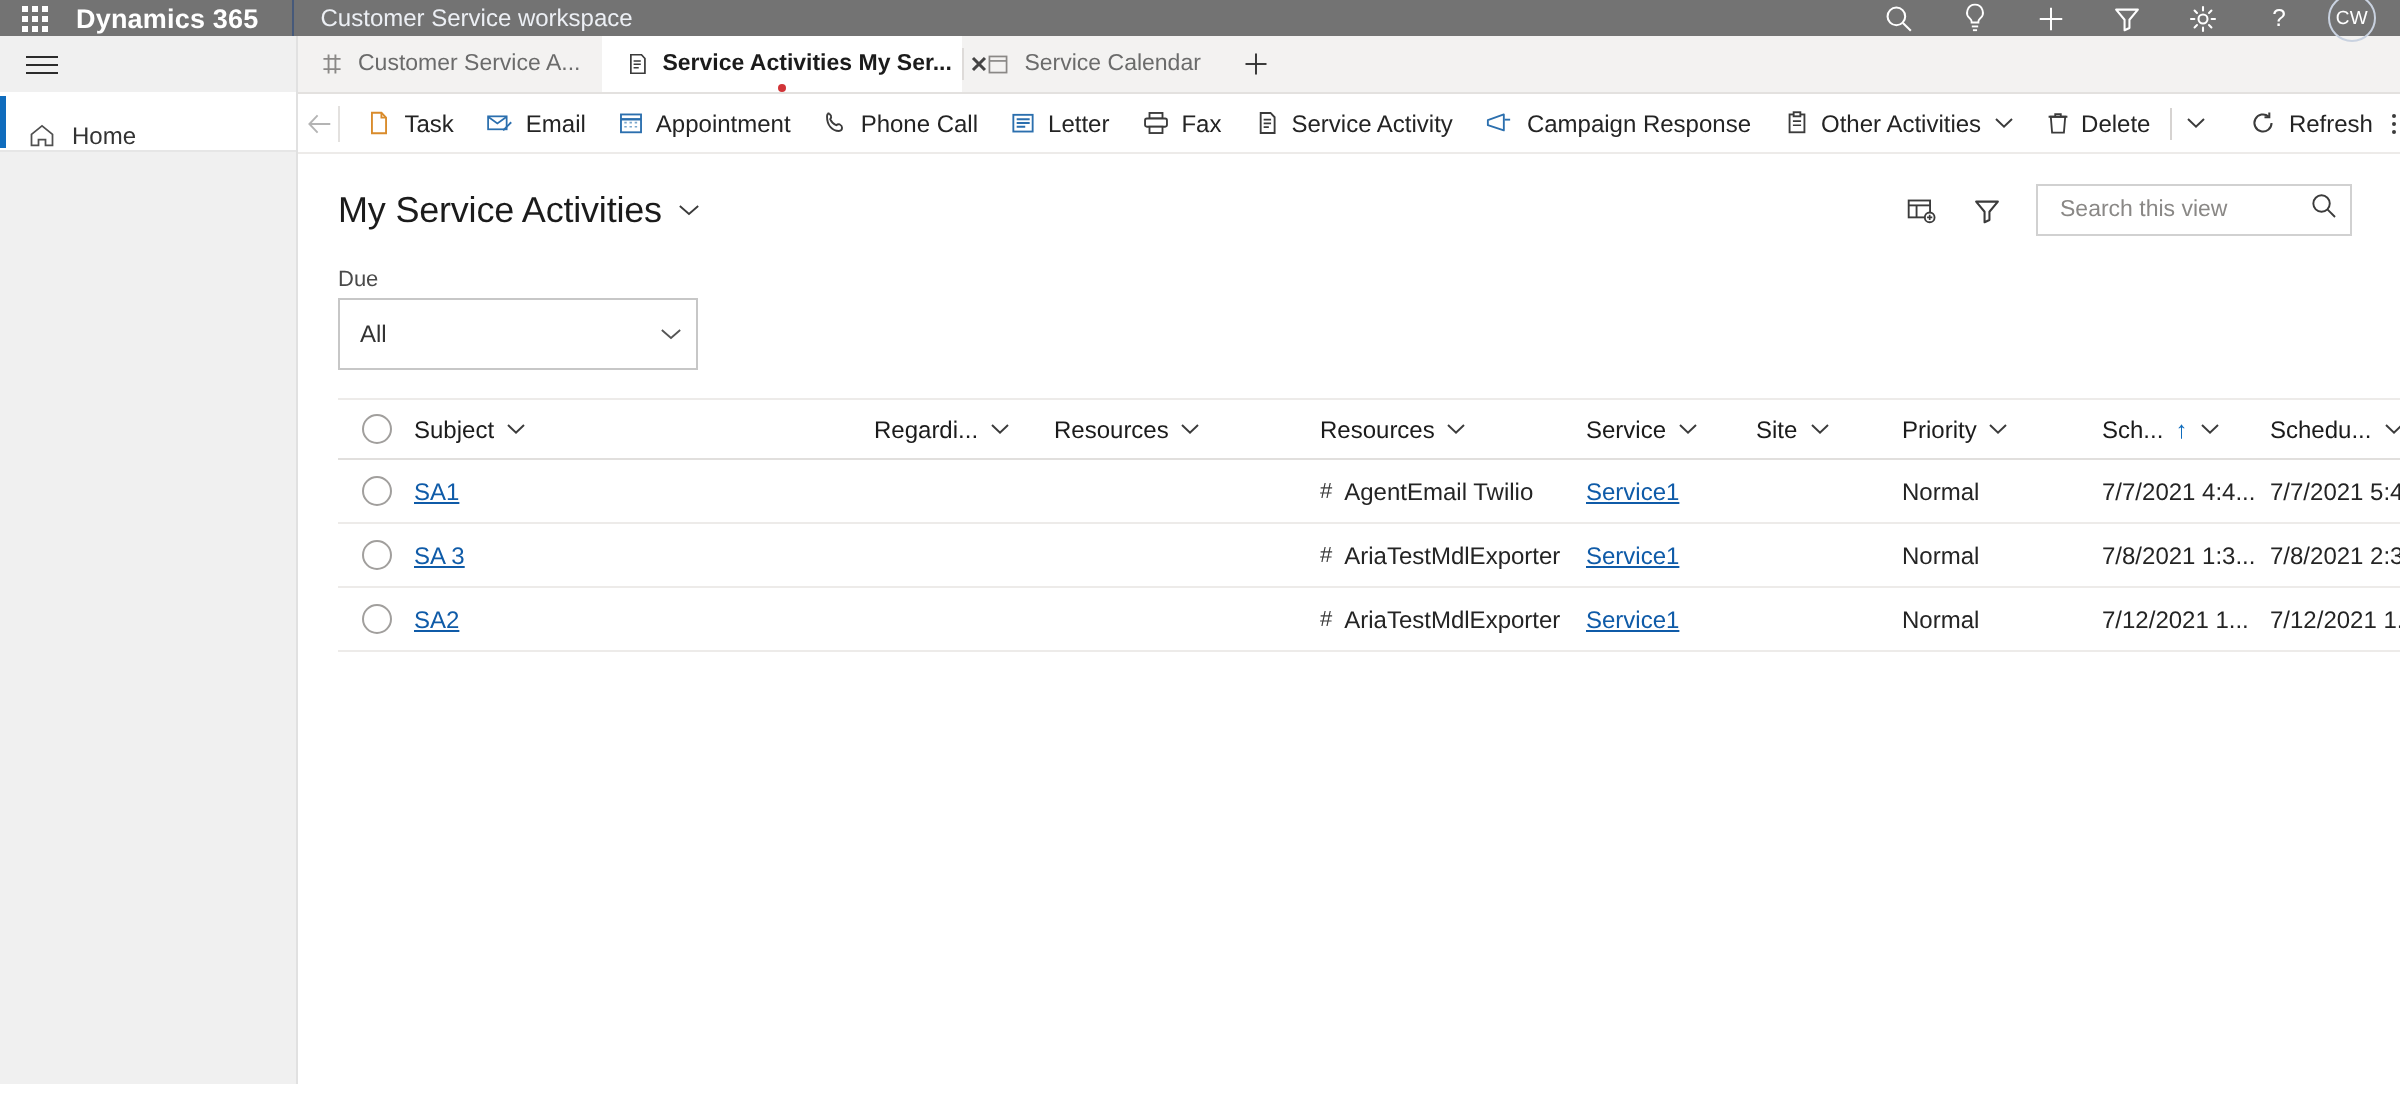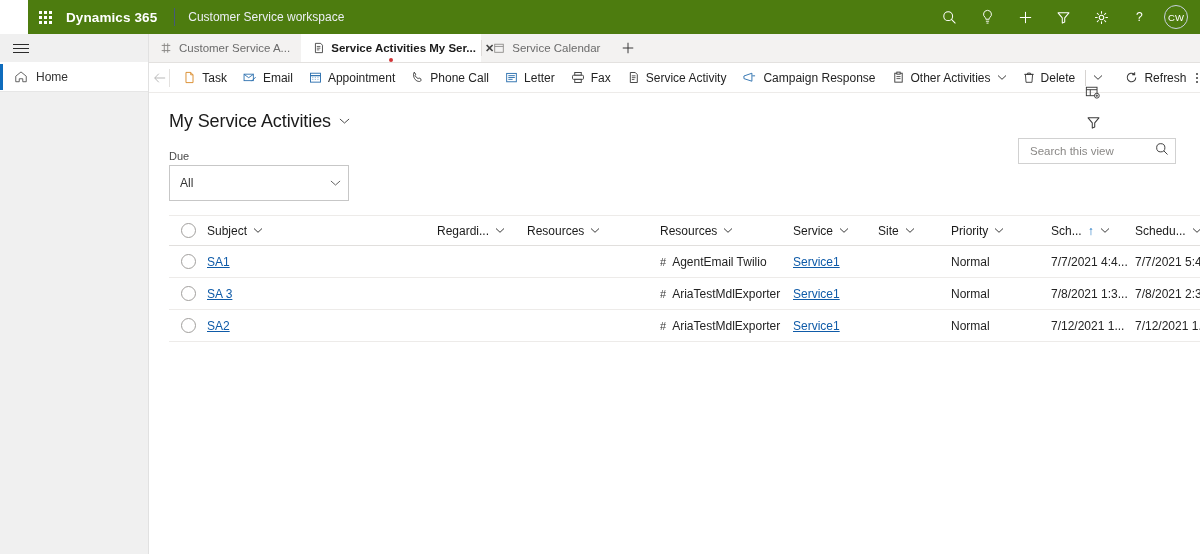--- a/index.html
+++ b/index.html
@@ -7,27 +7,26 @@
     margin: 0; padding: 0;
     width: 1200px; height: 554px;
     overflow: hidden;
     background: #ffffff;
     font-family: "Liberation Sans", sans-serif;
     -webkit-font-smoothing: antialiased;
   }
 
   
   .app-header {
-    height: 34px;
-    background: #4d7c0f;
+    height: 18px;
+    background: #737373;
     display: flex;
     align-items: center;
     color: #ffffff;
     position: relative;
-    margin-left: 28px;
   }
   .waffle {
     width: 34px; height: 30px;
     display: flex; align-items: center; justify-content: center;
     cursor: pointer;
   }
   .waffle-grid {
     display: grid;
     grid-template-columns: repeat(3, 3px);
     grid-template-rows: repeat(3, 3px);
@@ -99,21 +98,21 @@
   .hamburger {
     width: 26px; height: 24px;
     display: flex; flex-direction: column; justify-content: center;
     gap: 3px; padding: 0 5px;
     cursor: pointer;
   }
   .hamburger i { height: 1px; background: #2b2b2b; display: block; }
   .nav-item {
     height: 30px;
     background: #ffffff;
-    display: flex; align-items: center;
+    display: flex; align-items: flex-end;
     position: relative;
     padding-left: 14px;
     cursor: pointer;
     border-bottom: 1px solid #e6e6e6;
   }
   .nav-item .accent {
     position: absolute; left: 0; top: 2px;
     width: 3px; height: 26px;
     background: #0f6cbd;
   }
@@ -231,21 +230,20 @@
     color: #1b1b1b;
     font-weight: normal;
     letter-spacing: -.1px;
   }
   .view-title-chev { margin-left: 8px; display: flex; align-items: center; cursor: pointer; }
   .view-head-right {
     margin-left: auto;
     display: flex;
     align-items: center;
     gap: 2px;
-    flex-direction: column;
   }
   .vh-icon {
     width: 30px; height: 28px;
     display: flex; align-items: center; justify-content: center;
     cursor: pointer;
   }
   .searchbox {
     width: 158px; height: 26px;
     border: 1px solid #d1d1d1;
     display: flex; align-items: center;

